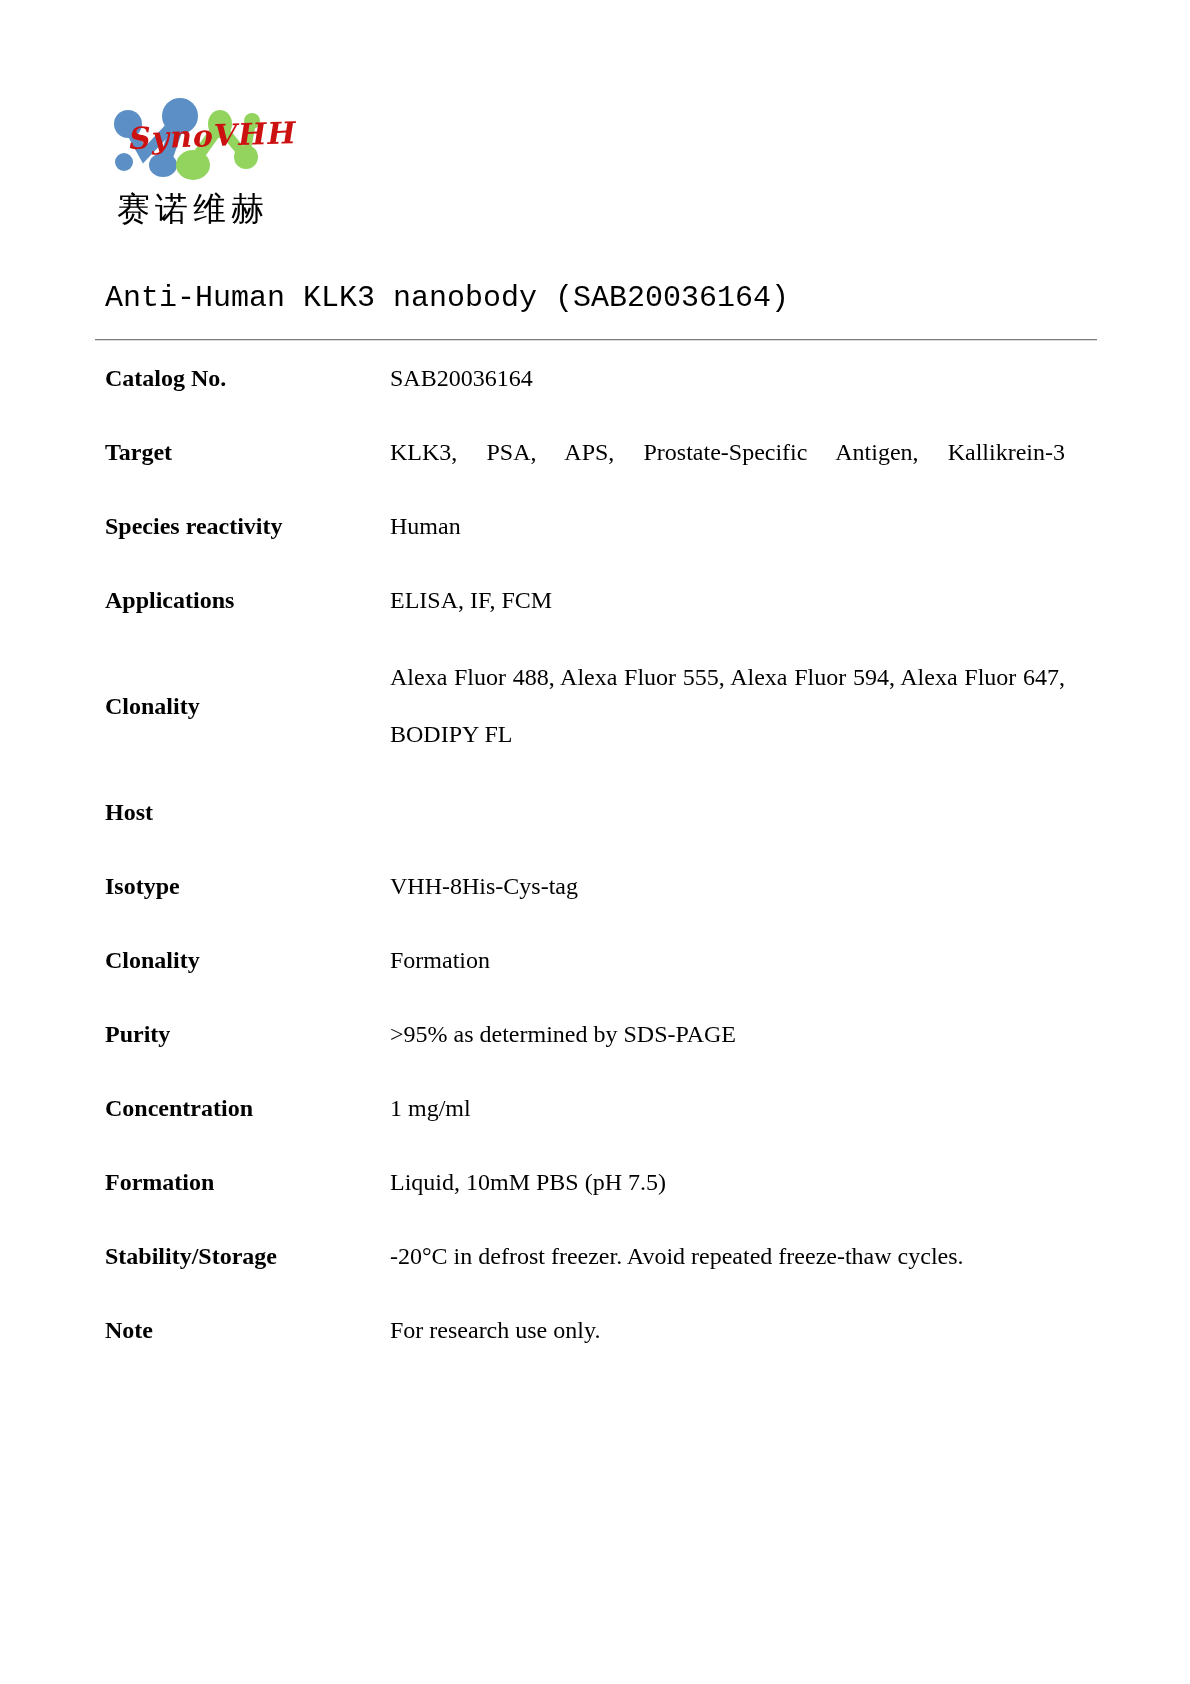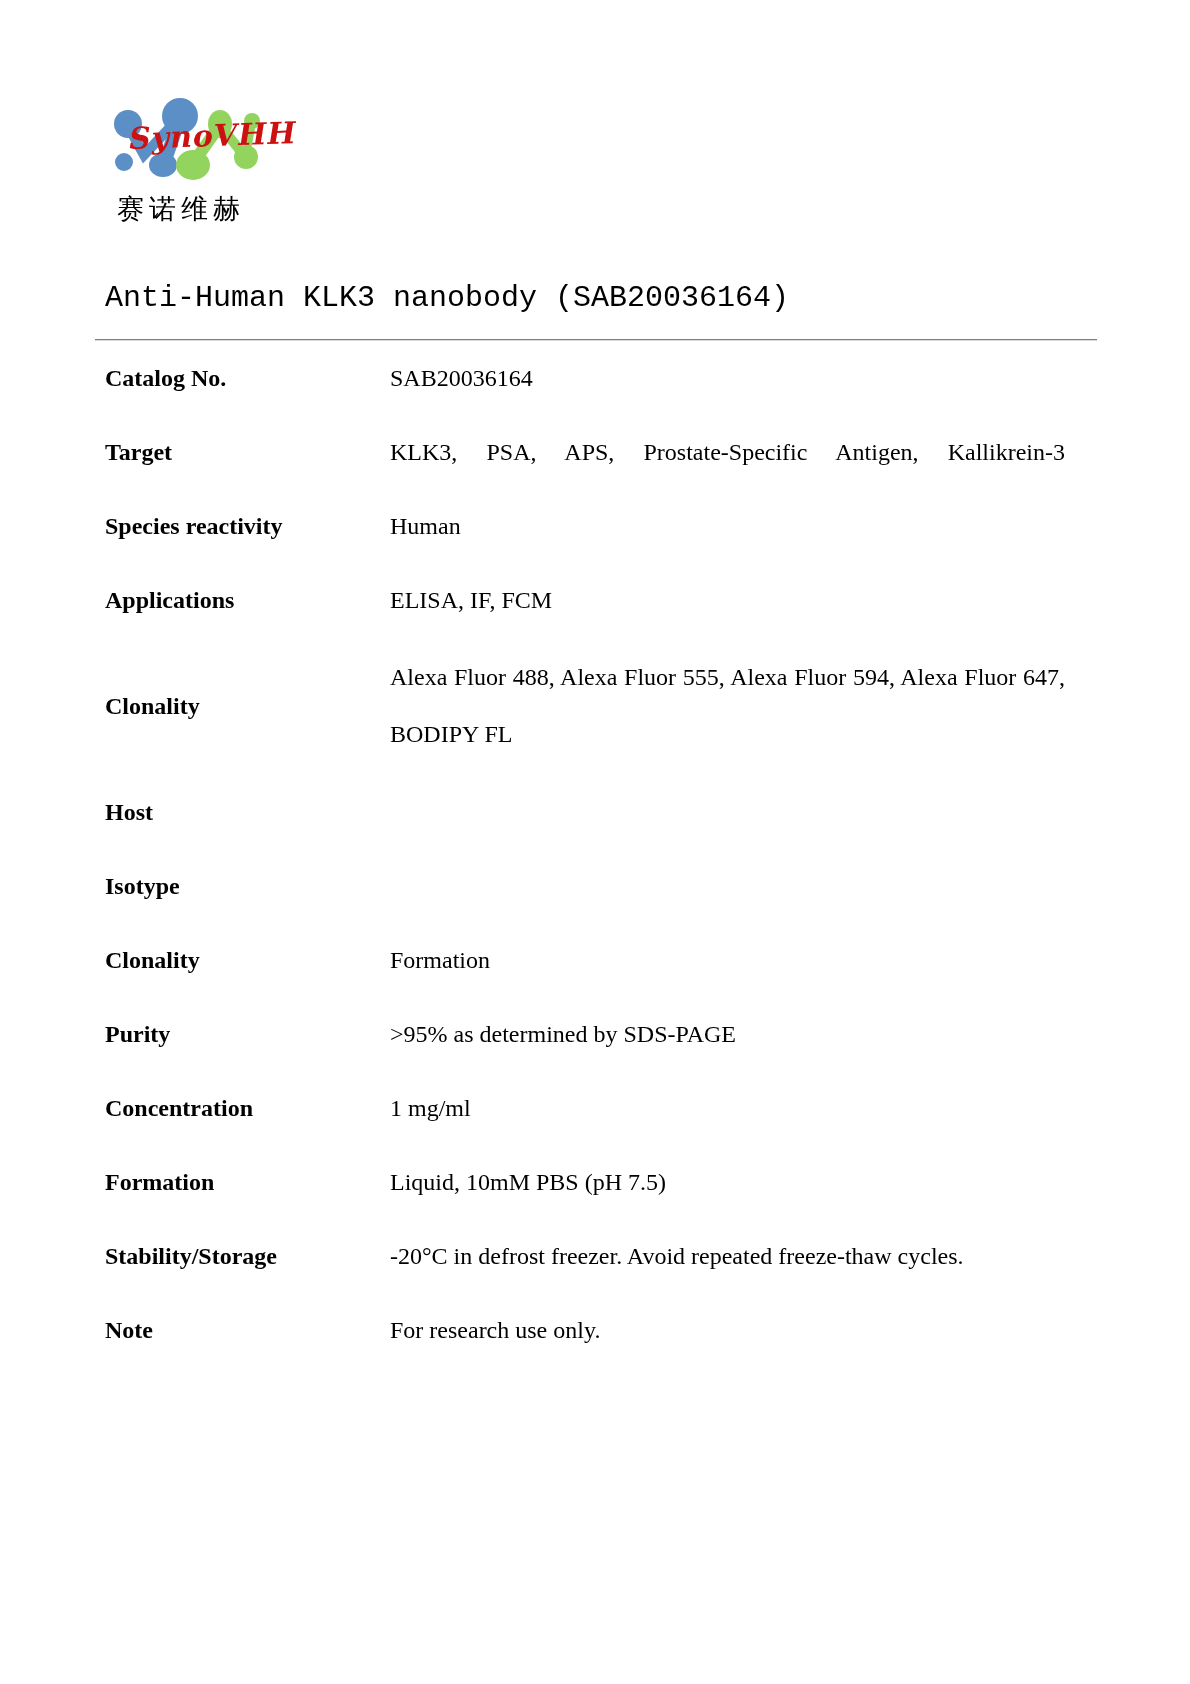--- a/index.html
+++ b/index.html
@@ -27,21 +27,21 @@
     font-style:italic; font-weight:bold;
     font-size:30px; line-height:30px;
     color:#cc1111;
     transform:rotate(-2deg);
     letter-spacing:1px;
     white-space:nowrap;
   }
   .logo-cn {
     margin-top:6px; margin-left:12px;
     font-family:"DejaVu Sans", sans-serif;
-    font-size:27px; line-height:32px;
+    font-size:33px; line-height:32px;
     letter-spacing:5px;
     color:#000;
     white-space:nowrap;
   }
 
   
   .title {
     margin-top:56px;
     font-size:30px;
     font-weight:normal;
@@ -153,20 +153,21 @@
       <div class="label">Clonality</div>
       <div class="value">Alexa Fluor 488, Alexa Fluor 555, Alexa Fluor 594, Alexa Fluor 647, BODIPY FL</div>
     </div>
 
     <div class="row">
       <div class="label">Host</div>
     </div>
 
     <div class="row">
       <div class="label">Isotype</div>
+      <div class="value">VHH-8His-Cys-tag</div>
     </div>
 
     <div class="row">
       <div class="label">Clonality</div>
       <div class="value">Formation</div>
     </div>
 
     <div class="row">
       <div class="label">Purity</div>
       <div class="value">&gt;95% as determined by SDS-PAGE</div>

